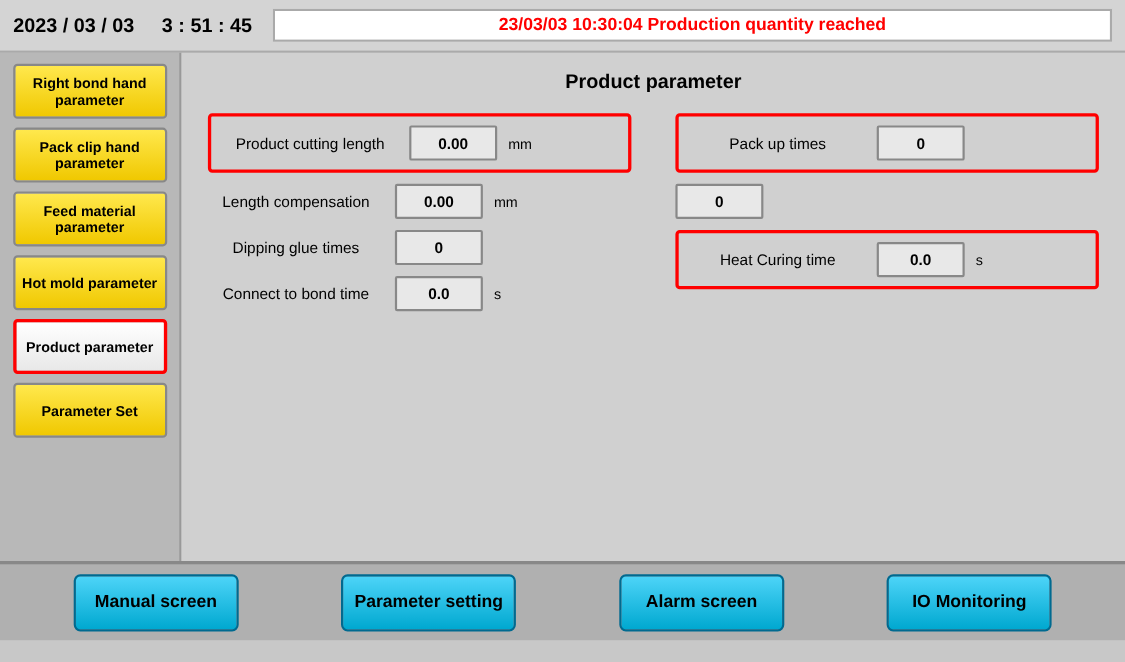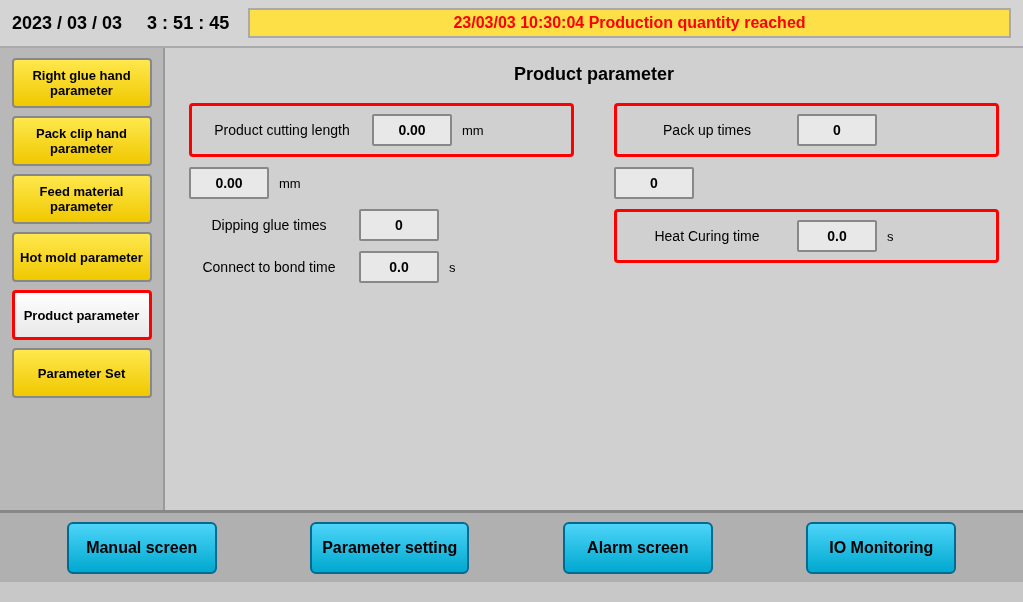--- a/index.html
+++ b/index.html
@@ -24,21 +24,21 @@
     #datetime {
       font-size: 18px;
       font-weight: bold;
       color: #000;
       min-width: 220px;
     }
     #alarm-msg {
       flex: 1;
       margin-left: 16px;
       border: 2px solid #aaa;
-      background: #fde047;
+      background: #ffffff;
       padding: 4px 10px;
       font-size: 16px;
       font-weight: bold;
       color: red;
       text-align: center;
     }
 
     
     #main {
       display: flex;
@@ -179,41 +179,42 @@
     &nbsp;&nbsp;&nbsp;
     <span>3 : 51 : 45</span>
   </span>
   <div id="alarm-msg">23/03/03  10:30:04  Production quantity reached</div>
 </div>
 
 <div id="main">
 
   <div id="sidebar">
 
-  <div class="sidebar-btn">Right glue hand parameter</div>
+  <div class="sidebar-btn">Right bond hand parameter</div>
       <div class="sidebar-btn">Pack clip hand parameter</div>
       <div class="sidebar-btn">Feed material parameter</div>
       <div class="sidebar-btn">Hot mold parameter</div>
       <div class="sidebar-btn active">Product parameter</div>
       <div class="sidebar-btn">Parameter Set</div>
     </div>
 
   <div id="content">
     <div id="content-title">Product parameter</div>
 
     <div class="params-grid">
 
       <div class="param-group" id="left-params">
 
       <div class="red-box param-row">
     <span class="param-label">Product cutting length</span>
     <div class="param-input">0.00</div>
     <span class="param-unit">mm</span>
   </div>
           <div class="param-row">
+    <span class="param-label">Length compensation</span>
     <div class="param-input">0.00</div>
     <span class="param-unit">mm</span>
   </div>
           <div class="param-row">
     <span class="param-label">Dipping glue times</span>
     <div class="param-input">0</div>
     <span class="param-unit"></span>
   </div>
           <div class="param-row">
     <span class="param-label">Connect to bond time</span>

